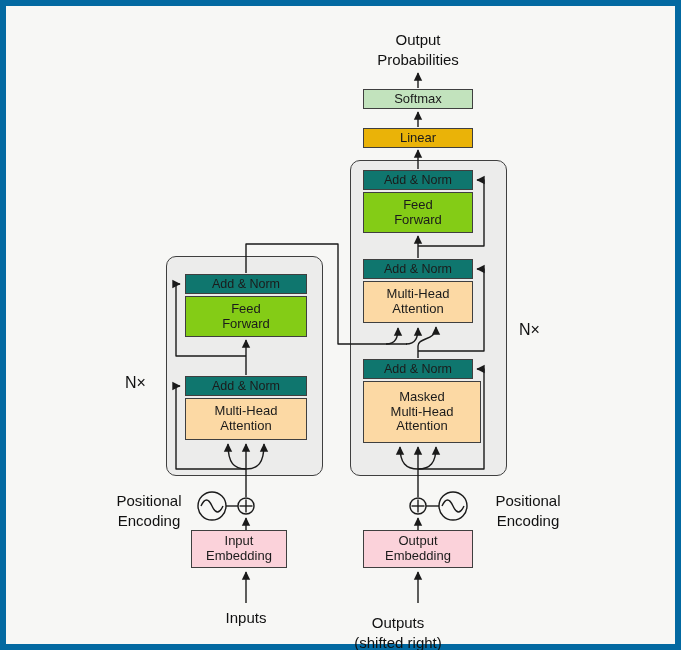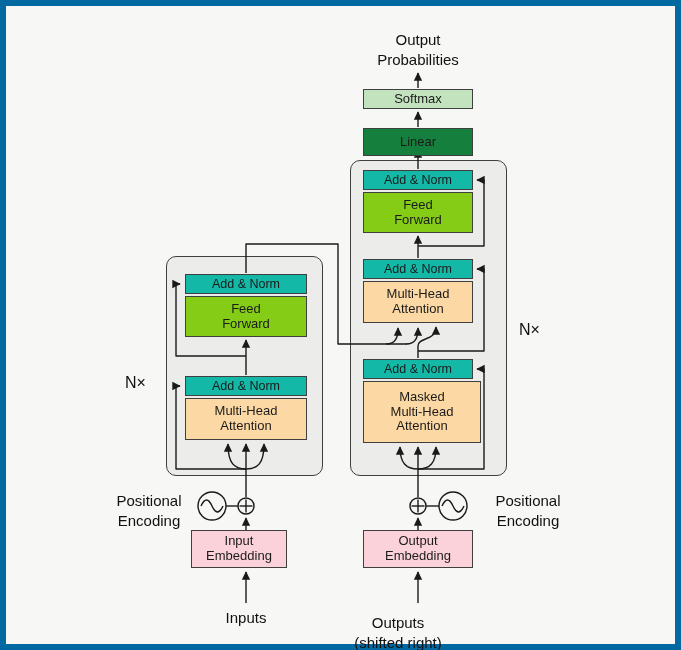--- a/index.html
+++ b/index.html
@@ -26,26 +26,26 @@
   .wires { position:absolute; left:0; top:0; width:681px; height:650px; pointer-events:none; }
   .box {
     position:absolute;
     border:1.2px solid #3f3f3f;
     border-radius:0;
     display:flex; align-items:center; justify-content:center;
     text-align:center;
     white-space:pre-line;
     font-size:13px; line-height:1.12; color:#1b1b1b;
   }
-  .addnorm { font-size:12.5px; background:#14b8a6; }
+  .addnorm { font-size:12.5px; background:#0f766e; }
   .ffcol   { background:#84cc16; }
   .attncol { background:#fcd9a4; }
   .embcol  { background:#fbd2da; }
   #box-softmax { left:357px; top:83px;  width:110px; height:20px; background:#c2e3bd; }
-  #box-linear  { left:357px; top:122px; width:110px; height:28px; background:#15803d; }
+  #box-linear  { left:357px; top:122px; width:110px; height:20px; background:#eab308; }
   #dec-an-ff     { left:357px; top:164px; width:110px; height:20px; }
   #dec-ff        { left:357px; top:186px; width:110px; height:41px; }
   #dec-an-cross  { left:357px; top:253px; width:110px; height:20px; }
   #dec-cross     { left:357px; top:275px; width:110px; height:42px; }
   #dec-an-masked { left:357px; top:353px; width:110px; height:20px; }
   #dec-masked    { left:357px; top:375px; width:118px; height:62px; }
   #enc-an-ff   { left:179px; top:268px; width:122px; height:20px; }
   #enc-ff      { left:179px; top:290px; width:122px; height:41px; }
   #enc-an-attn { left:179px; top:370px; width:122px; height:20px; }
   #enc-attn    { left:179px; top:392px; width:122px; height:42px; }

